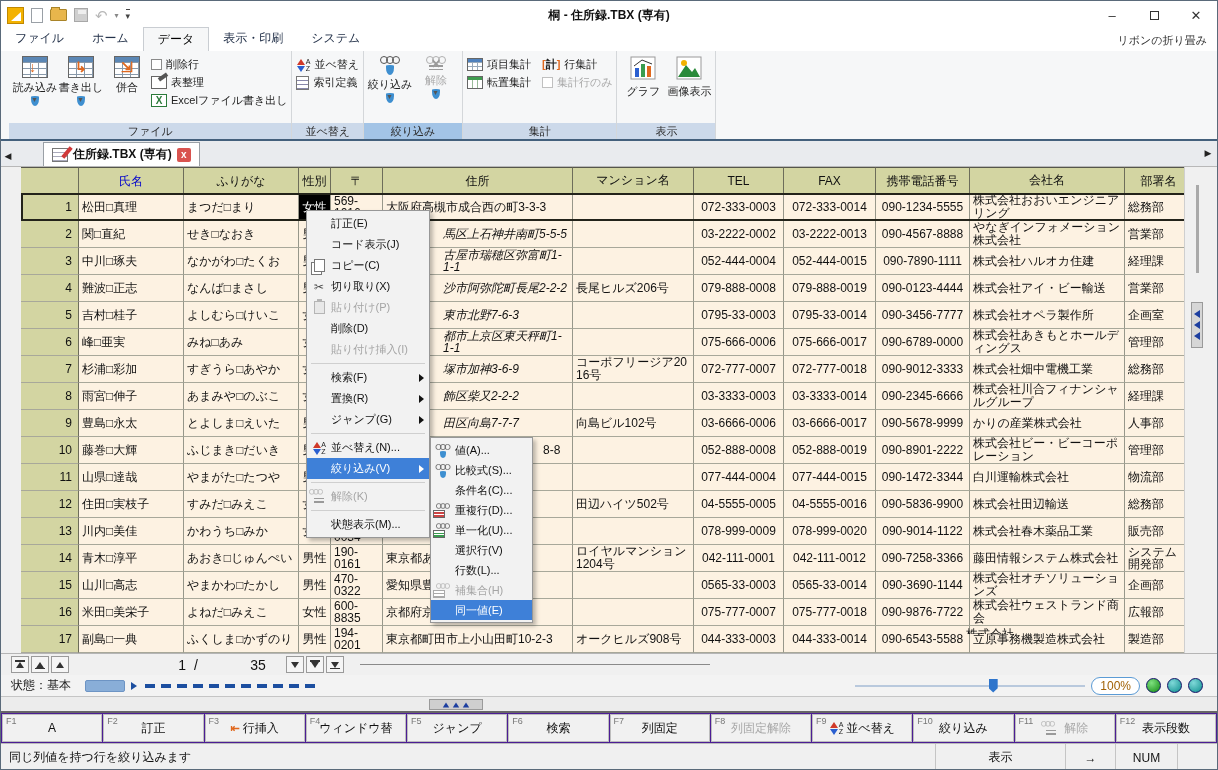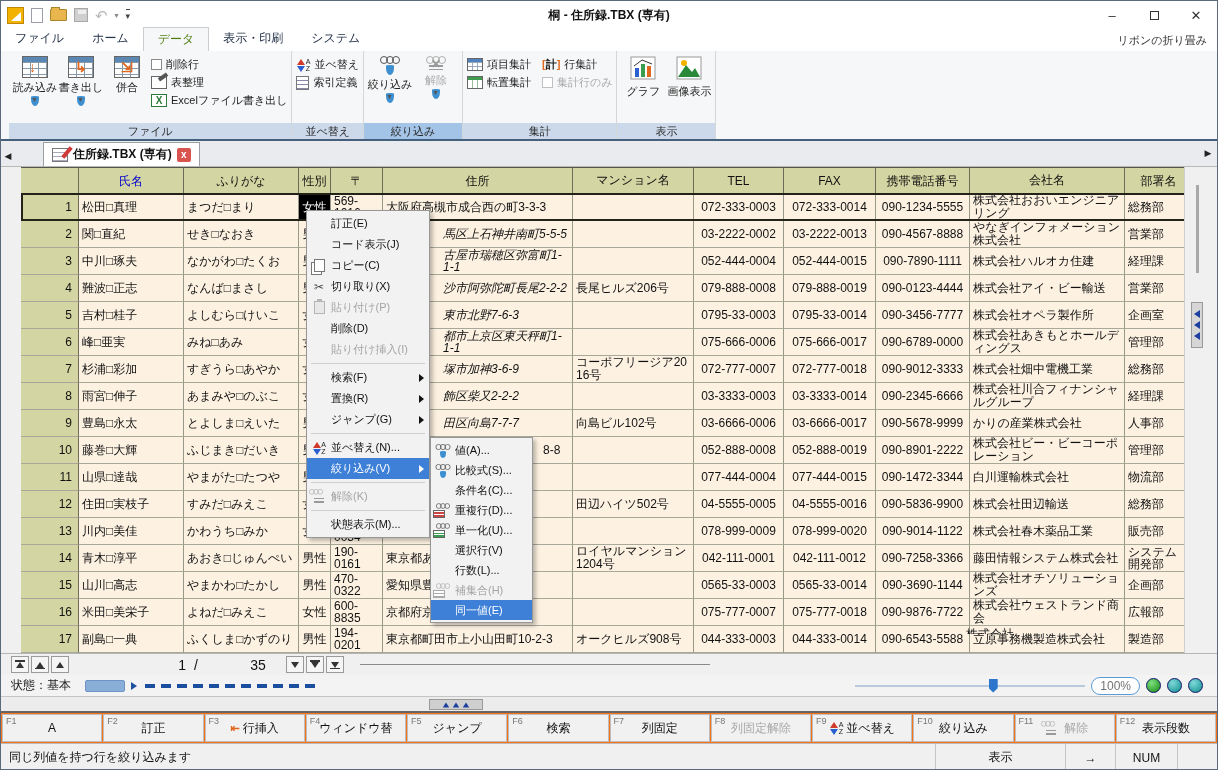--- a/index.html
+++ b/index.html
@@ -18,21 +18,21 @@
   .undo{color:#b8b8b8;font-size:15px;line-height:15px;}
   .smallcaret{font-size:8px;color:#888;}
   .qatmore{font-size:9px;color:#444;border-top:1px solid #444;padding-top:1px;}
   .title{position:absolute;left:0;right:0;text-align:center;font-size:12px;font-weight:bold;color:#111;pointer-events:none;}
   .winbtns{margin-left:auto;display:flex;}
   .winbtn{width:42px;height:27px;display:flex;align-items:center;justify-content:center;font-size:13px;color:#333;}
   .maxglyph{width:9px;height:9px;border:1px solid #333;display:inline-block;}
   
   .tabrow{height:22px;background:#ffffff;display:flex;align-items:flex-end;position:relative;}
   .rtab{padding:3px 14px;font-size:12px;color:#24324a;cursor:default;}
-  .rtab.active{background:#f6f7f8;border:1px solid #c9cdd2;border-bottom:none;color:#4d7c0f;}
+  .rtab.active{background:#f6f7f8;border:1px solid #c9cdd2;border-bottom:none;color:#000000;}
   .collapse{position:absolute;right:10px;bottom:3px;font-size:11px;color:#333;}
   .groups{height:90px;background:#f6f7f8;border-bottom:2px solid #44607c;display:flex;align-items:stretch;padding-left:8px;}
   .group{display:flex;flex-direction:column;border-right:1px solid #d4d7da;}
   .gbody{flex:1;display:flex;align-items:flex-start;padding:2px 4px 0 4px;gap:2px;}
   .glabel{height:16px;font-size:11px;color:#2b2b2b;text-align:center;background:#ccd9ea;line-height:16px;padding:0 6px;}
   .glabel.hl{background:#a3c4e6;}
   .bigbtn{width:44px;display:flex;flex-direction:column;align-items:center;font-size:11px;color:#222;padding-top:3px;}
   .bigbtn .lbl{margin-top:2px;white-space:nowrap;}
   .bigbtn .drop{font-size:7px;color:#555;margin-top:1px;}
   .bigbtn.disabled{color:#a9a9a9;}
@@ -96,29 +96,29 @@
   .navslash{margin:0 8px;}
   .navtotal{width:60px;text-align:right;margin-right:20px;}
   .navline{width:350px;height:1px;background:#8a8a8a;margin-left:14px;}
   .staterow{height:21px;background:#f3f3f3;display:flex;align-items:center;font-size:12px;color:#222;padding-left:10px;position:relative;}
   .statepill{width:40px;height:12px;background:#89aed8;border:1px solid #6d94c4;border-radius:2px;margin-left:14px;}
   .statearrow{width:0;height:0;border-left:6px solid #1d4fa0;border-top:4px solid transparent;border-bottom:4px solid transparent;margin-left:6px;}
   .dashes{width:175px;height:4px;margin-left:8px;background:repeating-linear-gradient(90deg,#1d4fa0 0 10px,transparent 10px 16px);}
   .zoomer{position:absolute;right:14px;top:0;height:21px;display:flex;align-items:center;gap:6px;}
   .ztrack{width:230px;height:2px;background:#b9c9dd;position:relative;}
   .zthumb{position:absolute;left:58%;top:-6px;width:9px;height:14px;background:#2e75cc;clip-path:polygon(0 0,100% 0,100% 70%,50% 100%,0 70%);}
-  .zval{border:1px solid #5b9bd5;border-radius:9px;background:#fff;font-size:12px;padding:0 8px;line-height:16px;color:#737373;}
+  .zval{border:1px solid #5b9bd5;border-radius:9px;background:#fff;font-size:12px;padding:0 8px;line-height:16px;color:#a16207;}
   .orb{width:15px;height:15px;border-radius:50%;border:1px solid #116;}
   .orb.g{background:radial-gradient(circle at 35% 30%,#7fe07f,#128a12);}
   .orb.t{background:radial-gradient(circle at 35% 30%,#7fd8d8,#0f8f8f);}
   .hscroll{height:17px;background:#ececec;border-top:1px solid #c5c5c5;border-bottom:2px solid #666;position:relative;}
   .hthumb{position:absolute;left:428px;top:2px;width:54px;height:11px;background:#cfcfcf;border:1px solid #9a9a9a;display:flex;align-items:center;justify-content:center;gap:2px;}
   .hthumb .utri{border-bottom-color:#1d3fa0;transform:scale(.8);}
   
-  .fnbar{height:30px;background:#f97316;display:flex;gap:1px;padding:1px 1px;}
+  .fnbar{height:30px;background:#4c1d95;display:flex;gap:1px;padding:1px 1px;}
   .fnbtn{flex:1;background:#f1f1f1;border:1px solid #bdbdbd;position:relative;display:flex;align-items:center;justify-content:center;font-size:12px;color:#111;gap:3px;}
   .fnbtn .fk{position:absolute;left:3px;top:1px;font-size:9px;color:#777;}
   .fnbtn.disabled{color:#a8a8a8;}
   
   .statusbar{height:28px;background:#f0f0f0;border-top:1px solid #bbb;display:flex;align-items:center;font-size:12px;color:#111;}
   .statusmsg{padding-left:8px;flex:1;}
   .statuscell{border-left:1px solid #c5c5c5;height:100%;display:flex;align-items:center;justify-content:center;}
   .sc1{width:130px;} .sc2{width:50px;} .sc3{width:62px;} .sc4{width:40px;}
   
   .menu{position:absolute;background:#f2f2f2;border:1px solid #979797;box-shadow:3px 3px 4px rgba(0,0,0,.25);z-index:60;padding:2px 0;}

